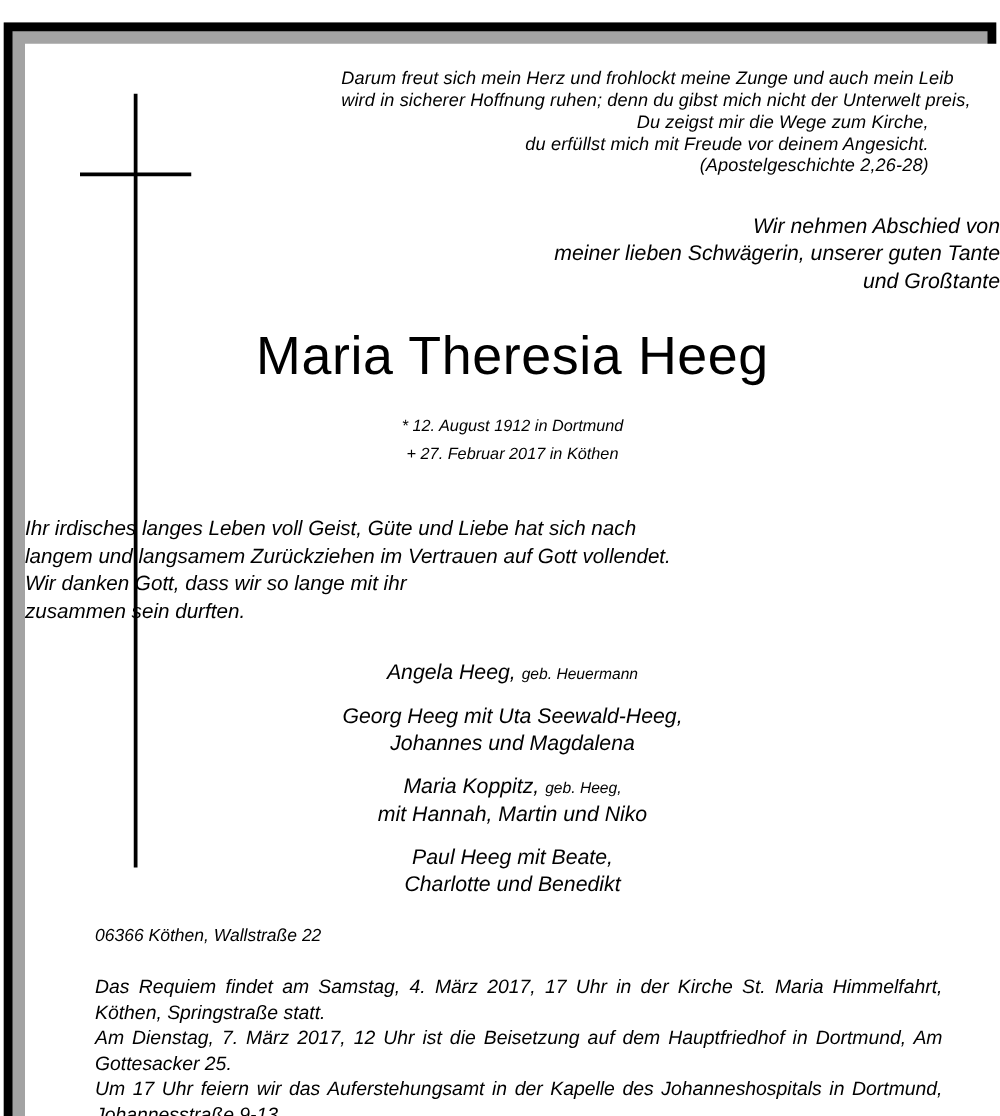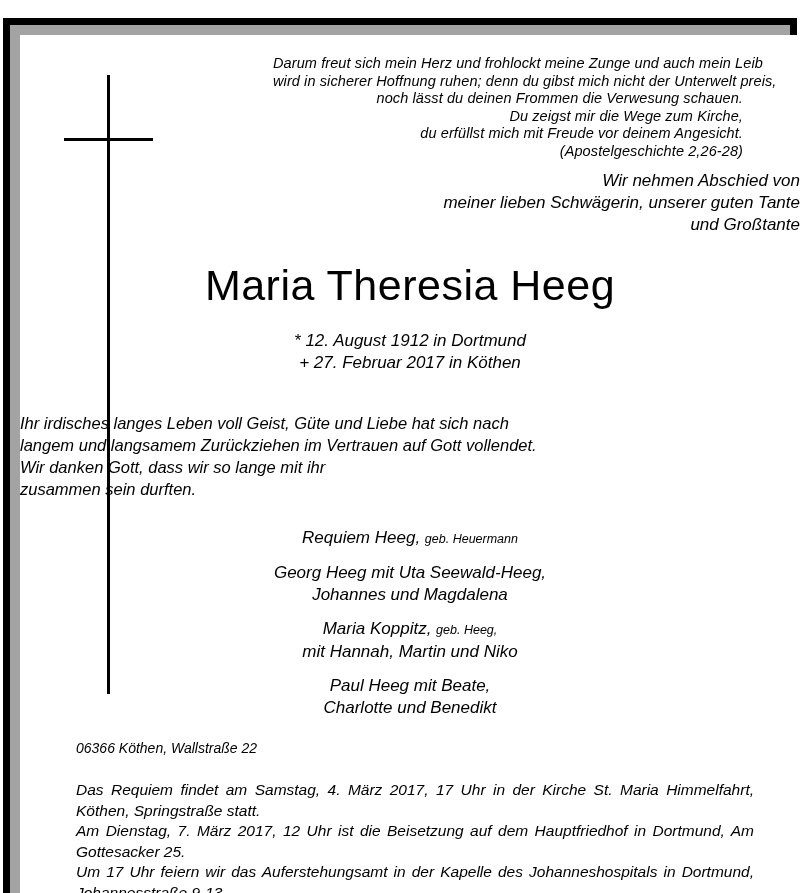--- a/index.html
+++ b/index.html
@@ -94,21 +94,21 @@
     white-space: nowrap;
   }
 
   .lifedates {
     position: absolute;
     top: 295px;
     left: 0;
     width: 780px;
     text-align: center;
     font-style: italic;
-    font-size: 17px;
+    font-size: 13px;
     line-height: 22px;
   }
 
   .tribute {
     position: absolute;
     top: 377px;
     left: 0;
     width: 780px;
     text-align: left;
     font-style: italic;
@@ -166,21 +166,20 @@
 <div class="page">
   <div class="frame">
     <div class="inner">
 
       <div class="cross-vertical"></div>
       <div class="cross-horizontal"></div>
 
       <div class="verse">
         <div>Darum freut sich mein Herz und frohlockt meine Zunge und auch mein Leib</div>
         <div>wird in sicherer Hoffnung ruhen; denn du gibst mich nicht der Unterwelt preis,</div>
-        <div>noch lässt du deinen Frommen die Verwesung schauen.</div>
         <div>Du zeigst mir die Wege zum Kirche,</div>
         <div>du erfüllst mich mit Freude vor deinem Angesicht.</div>
         <div>(Apostelgeschichte 2,26-28)</div>
       </div>
 
       <div class="farewell">
         <div>Wir nehmen Abschied von</div>
         <div>meiner lieben Schwägerin, unserer guten Tante</div>
         <div>und Großtante</div>
       </div>
@@ -195,21 +194,21 @@
       <div class="tribute">
         <div>Ihr irdisches langes Leben voll Geist, Güte und Liebe hat sich nach</div>
         <div>langem und langsamem Zurückziehen im Vertrauen auf Gott vollendet.</div>
         <div>Wir danken Gott, dass wir so lange mit ihr</div>
         <div>zusammen sein durften.</div>
       </div>
 
       <div class="survivors">
         <div class="survivor-group">
           <div>
-            <span>Requiem Heeg,</span>
+            <span>Angela Heeg,</span>
             <span class="nee">geb. Heuermann</span>
           </div>
         </div>
         <div class="survivor-group">
           <div>
             <span>Georg Heeg mit Uta Seewald-Heeg,</span>
           </div>
           <div>Johannes und Magdalena</div>
         </div>
         <div class="survivor-group">

